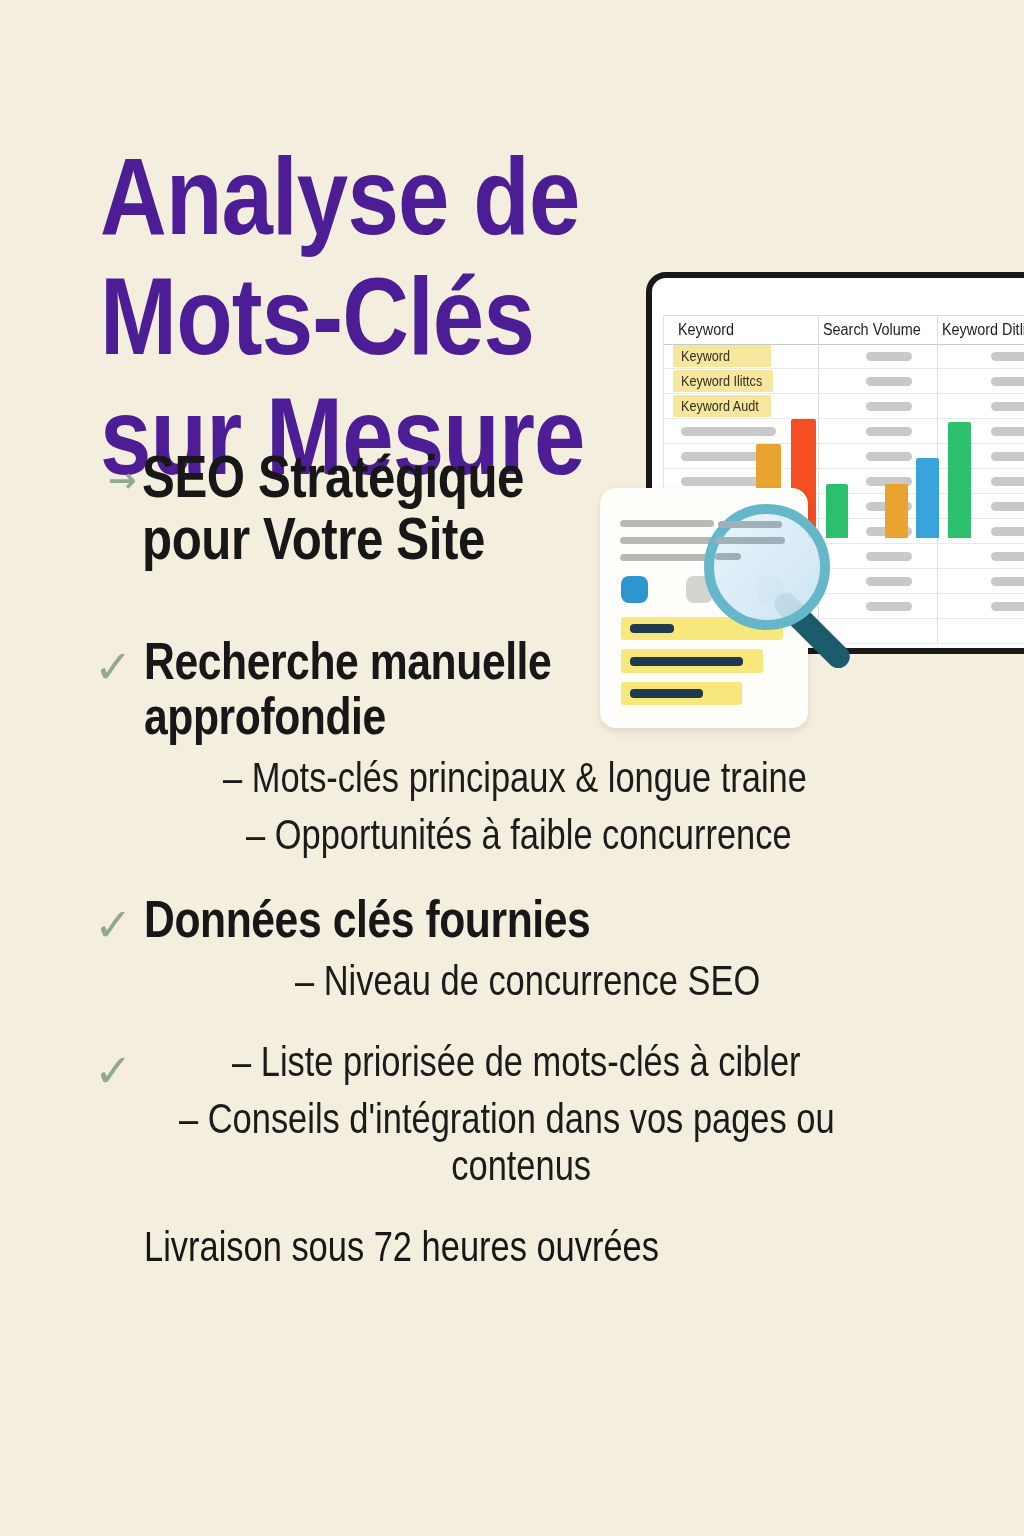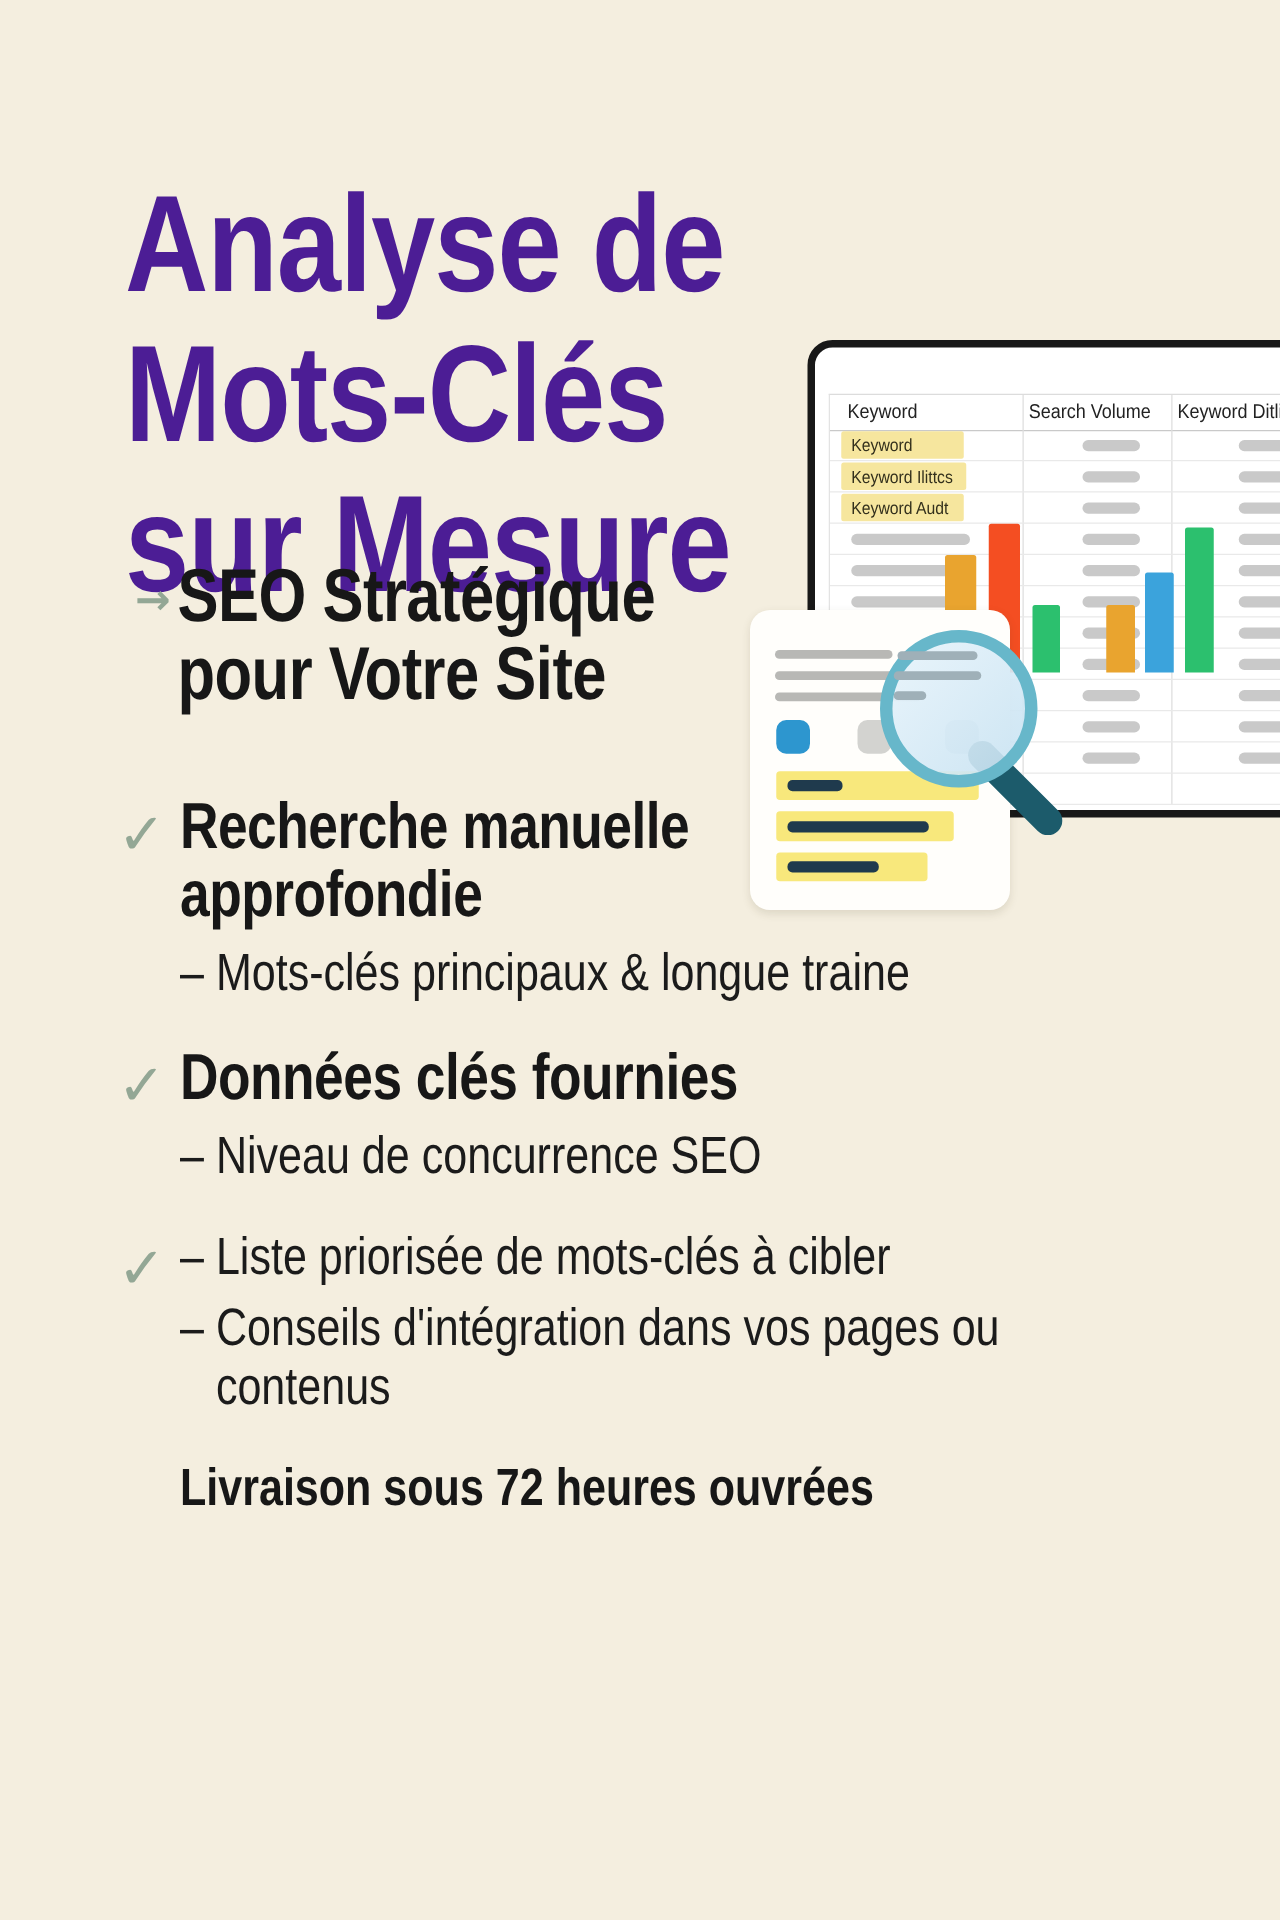--- a/index.html
+++ b/index.html
@@ -15,24 +15,24 @@
   .title .cond{transform:scaleX(.84);}
   .subtitle{position:absolute;left:94px;top:446px;}
   .arrow{position:absolute;left:14px;top:14px;font-size:34px;font-weight:700;color:#93a795;
     font-family:"DejaVu Sans",sans-serif;}
   .subtitle-text{margin-left:48px;font-size:60px;line-height:62px;font-weight:700;letter-spacing:-.5px;}
   .content{position:absolute;left:94px;top:634px;width:920px;}
   .section{position:relative;padding-left:50px;margin-bottom:34px;}
   .check{position:absolute;left:0;top:6px;font-size:46px;font-weight:700;color:#93a795;
     font-family:"DejaVu Sans",sans-serif;}
   .heading{font-size:52px;line-height:55px;font-weight:700;letter-spacing:-.5px;}
-  .item{margin-top:10px;font-size:42px;line-height:47px;font-weight:400;color:#1b1b1b;}
+  .item{margin-top:10px;font-size:42px;line-height:47px;font-weight:400;color:#1b1b1b;text-align:center;}
   .item .cont{padding-left:35px;}
   .dash{display:inline;}
-  .footer{padding-left:50px;margin-top:20px;font-size:42px;line-height:48px;font-weight:700;}
+  .footer{padding-left:50px;margin-top:20px;font-size:42px;line-height:48px;font-weight:400;}
 
   
   .illu{position:absolute;left:0;top:0;width:1024px;height:1536px;pointer-events:none;}
   .card{position:absolute;left:646px;top:272px;width:470px;height:382px;
     background:#ffffff;border:6px solid #181818;border-radius:20px;box-sizing:border-box;z-index:1;}
   .table{position:absolute;left:663px;top:315px;width:440px;height:328px;z-index:2;
     border-top:1px solid #dcdcdc;border-left:1px solid #e3e3e3;}
   .thead{position:absolute;left:0;top:0;width:100%;height:28px;border-bottom:1px solid #c9c9c9;}
   .th{position:absolute;top:5px;font-size:16px;color:#222;}
   .th .cond{transform:scaleX(.9);}
@@ -159,20 +159,21 @@
     <span class="arrow">→</span>
     <div class="subtitle-text" id="subtitle-lines"><div class="cond"><span class="line">SEO Stratégique</span><span class="line">pour Votre Site</span></div></div>
   </div>
 
   <div class="content">
     <div id="sections">
         <div class="section">
           <span class="check">✓</span>
           <div class="heading"><div class="cond"><span class="line">Recherche manuelle</span><span class="line">approfondie</span></div></div>
           <div class="item"><div class="cond"><span class="line"><span class="dash">–</span>&nbsp;<span>Mots-clés principaux &amp; longue traine</span></span></div></div>
+          <div class="item"><div class="cond"><span class="line"><span class="dash">–</span>&nbsp;<span>Opportunités à faible concurrence</span></span></div></div>
         </div>
         <div class="section">
           <span class="check">✓</span>
           <div class="heading"><div class="cond"><span class="line">Données clés fournies</span></div></div>
           <div class="item"><div class="cond"><span class="line"><span class="dash">–</span>&nbsp;<span>Niveau de concurrence SEO</span></span></div></div>
         </div>
         <div class="section">
           <span class="check">✓</span>
           <div class="item"><div class="cond"><span class="line"><span class="dash">–</span>&nbsp;<span>Liste priorisée de mots-clés à cibler</span></span></div></div>
           <div class="item"><div class="cond"><span class="line"><span class="dash">–</span>&nbsp;<span>Conseils d'intégration dans vos pages ou</span></span><span class="line cont">contenus</span></div></div>

